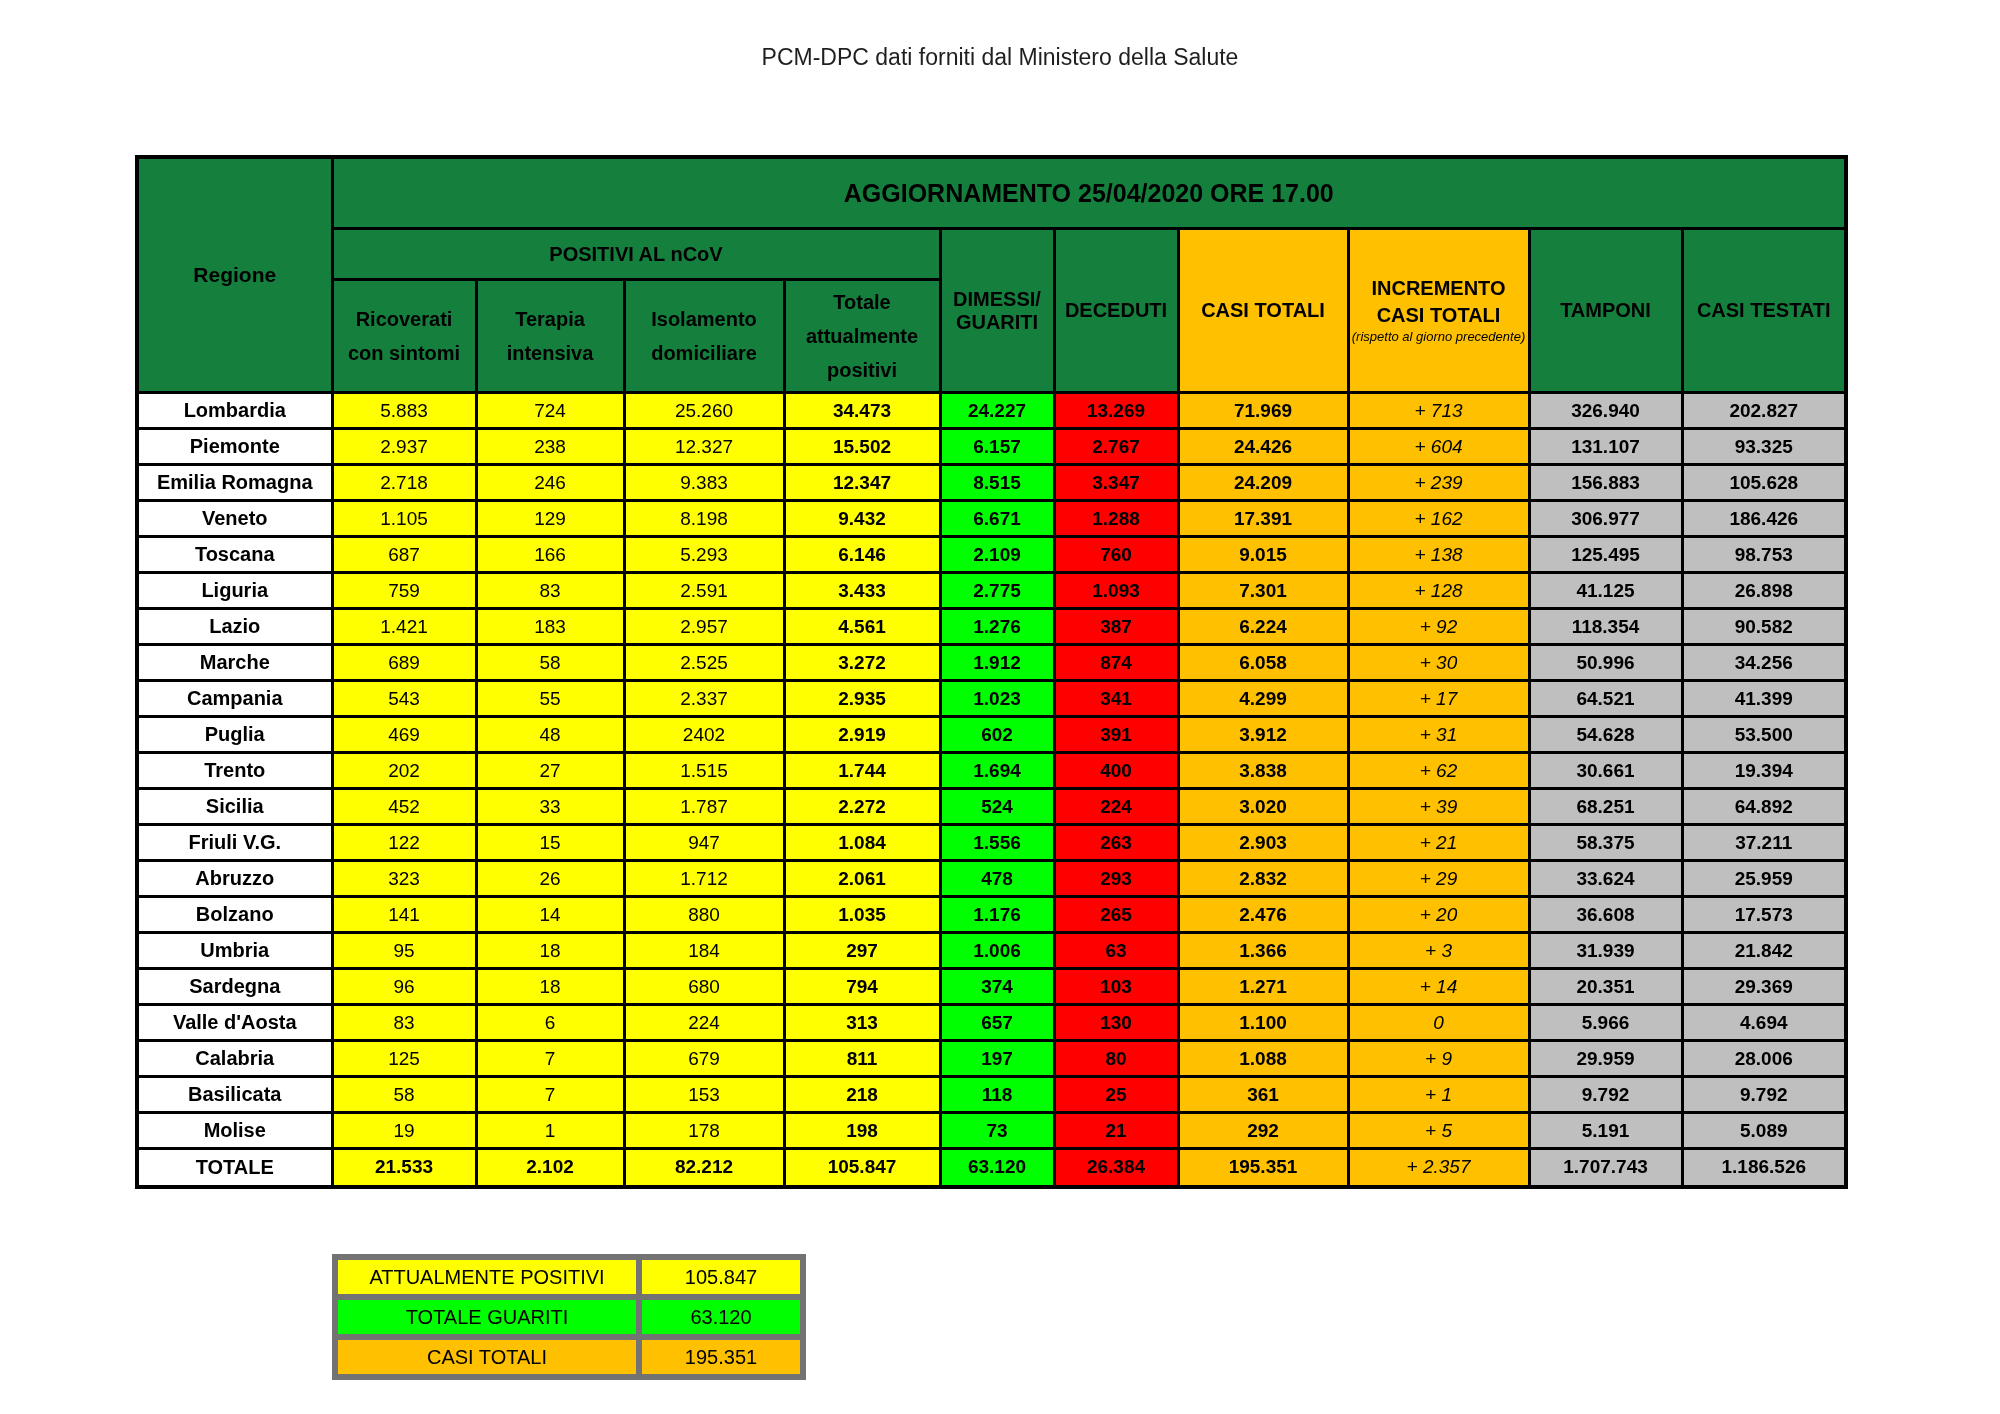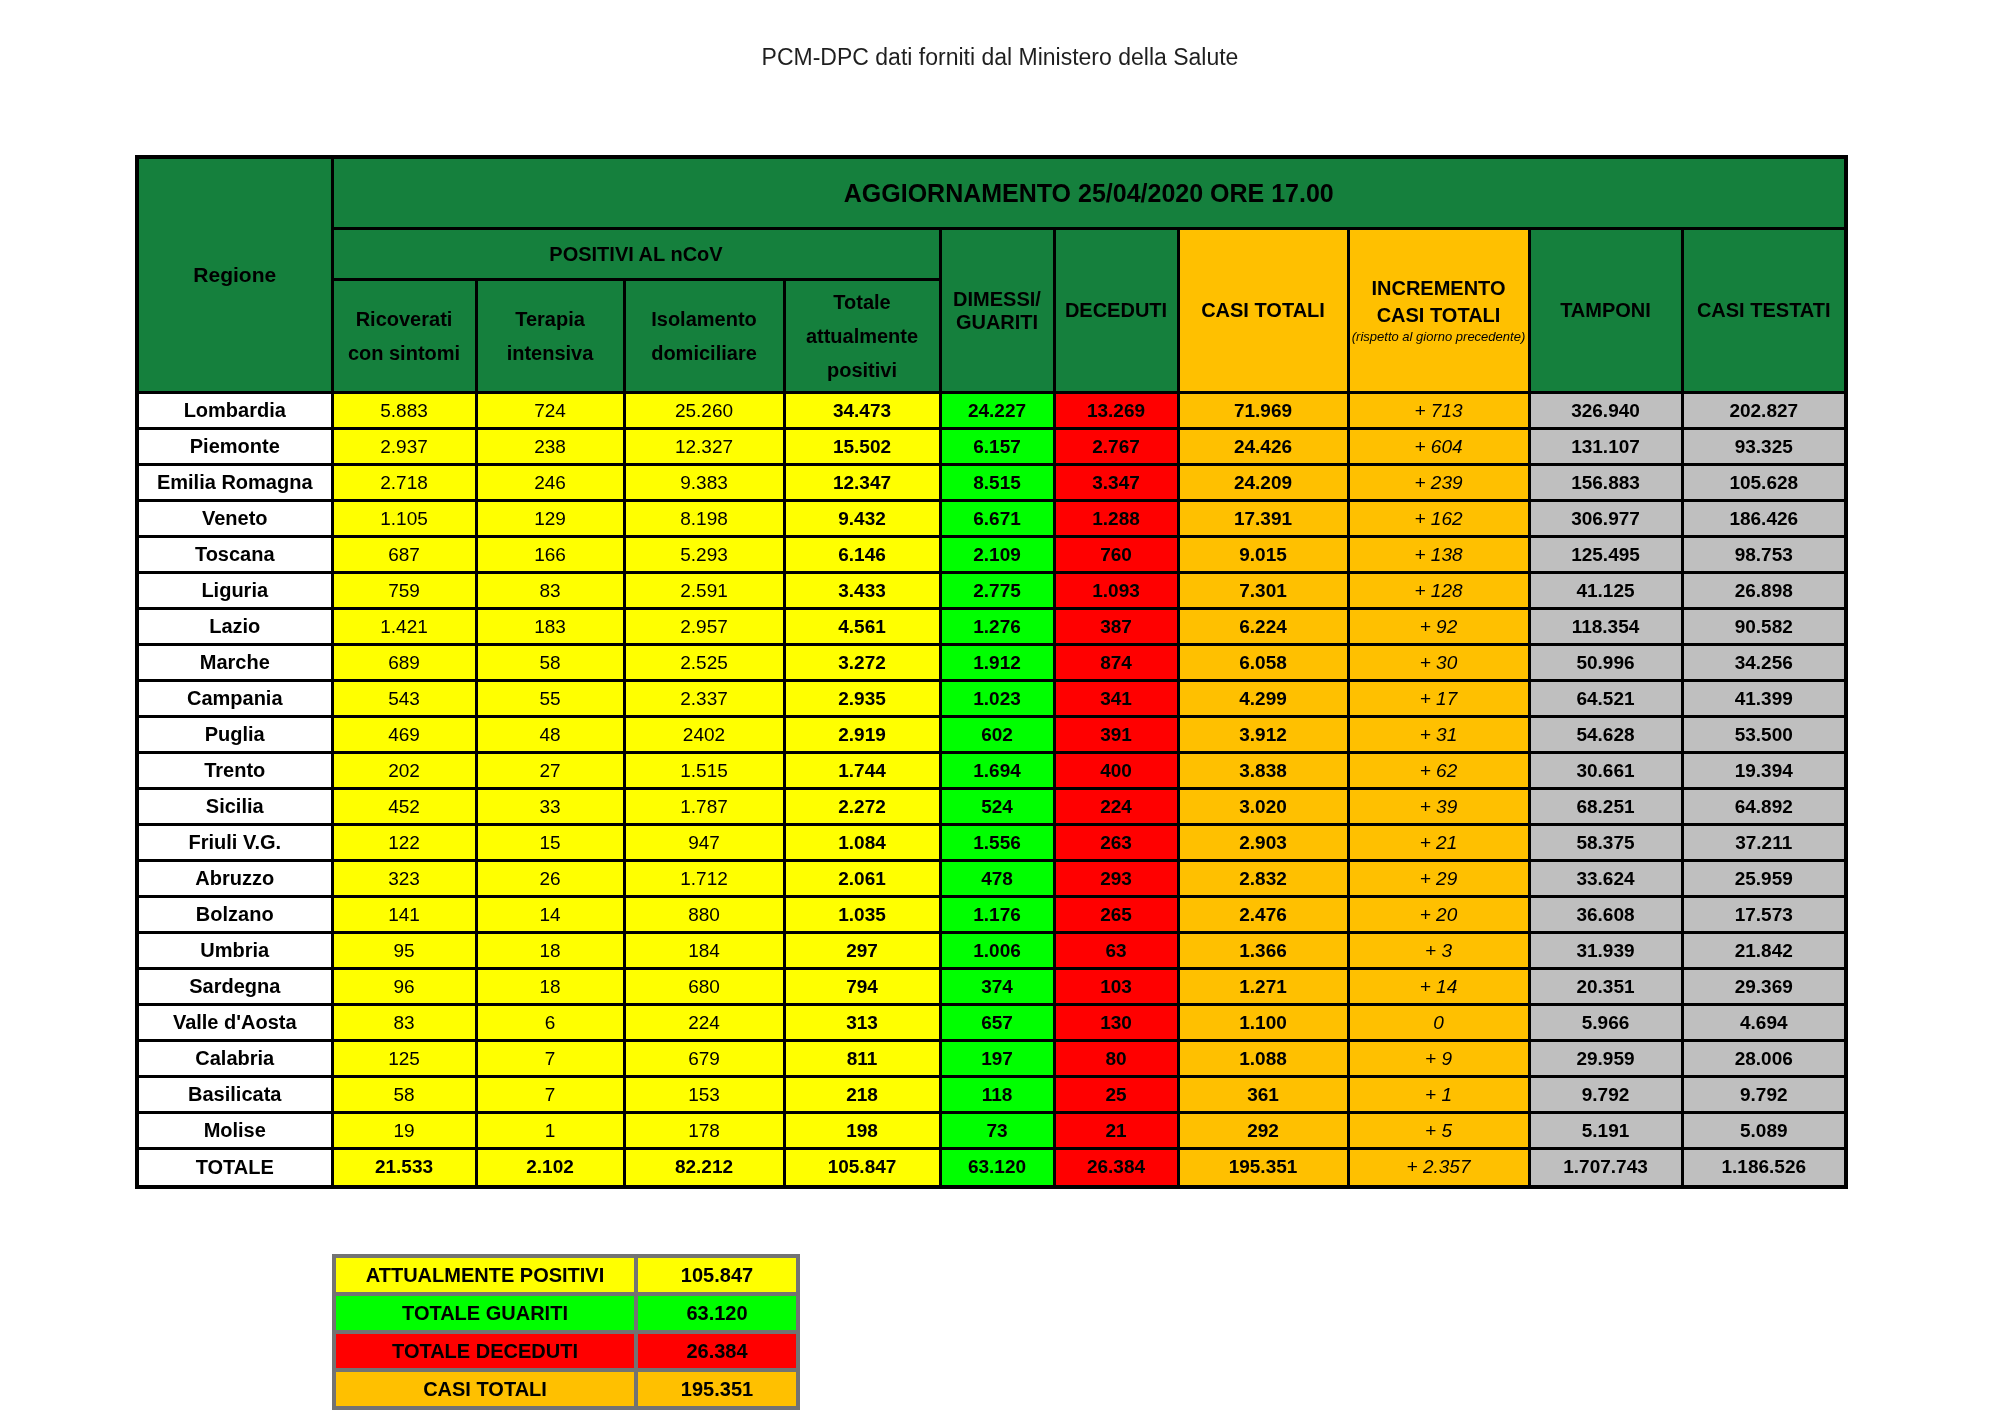--- a/index.html
+++ b/index.html
@@ -44,22 +44,22 @@
   .total-row td { font-weight:bold; }
   .total-row td.c-incr { font-weight:normal; }
 
   
   table.sum-table {
     position:absolute; left:332px; top:1254px;
     border-collapse:collapse; table-layout:fixed;
     border:3px solid #000;
   }
   .sum-table td {
-    border:4px solid #737373; text-align:center; vertical-align:middle;
-    font-weight:bold; font-size:20px; height:34px; padding:0 4px;
+    border:6px solid #737373; text-align:center; vertical-align:middle;
+    font-weight:normal; font-size:20px; height:34px; padding:0 4px;
   }
   .sum-table .s-label { width:290px; }
   .sum-table .s-value { width:150px; }
   tr.s-yellow td { background:#ffff00; }
   tr.s-green  td { background:#00ff00; }
   tr.s-red    td { background:#ff0000; }
   tr.s-orange td { background:#ffc000; }
 </style>
 </head>
 <body>
@@ -397,22 +397,18 @@
 <table class="sum-table">
   <tbody>
       <tr class="s-yellow">
     <td class="s-label">ATTUALMENTE POSITIVI</td>
     <td class="s-value">105.847</td>
   </tr>
   <tr class="s-green">
     <td class="s-label">TOTALE GUARITI</td>
     <td class="s-value">63.120</td>
   </tr>
-  <tr class="s-red">
-    <td class="s-label">TOTALE DECEDUTI</td>
-    <td class="s-value">26.384</td>
-  </tr>
   <tr class="s-orange">
     <td class="s-label">CASI TOTALI</td>
     <td class="s-value">195.351</td>
   </tr>
 </tbody>
   </table>
 
 </body></html>

